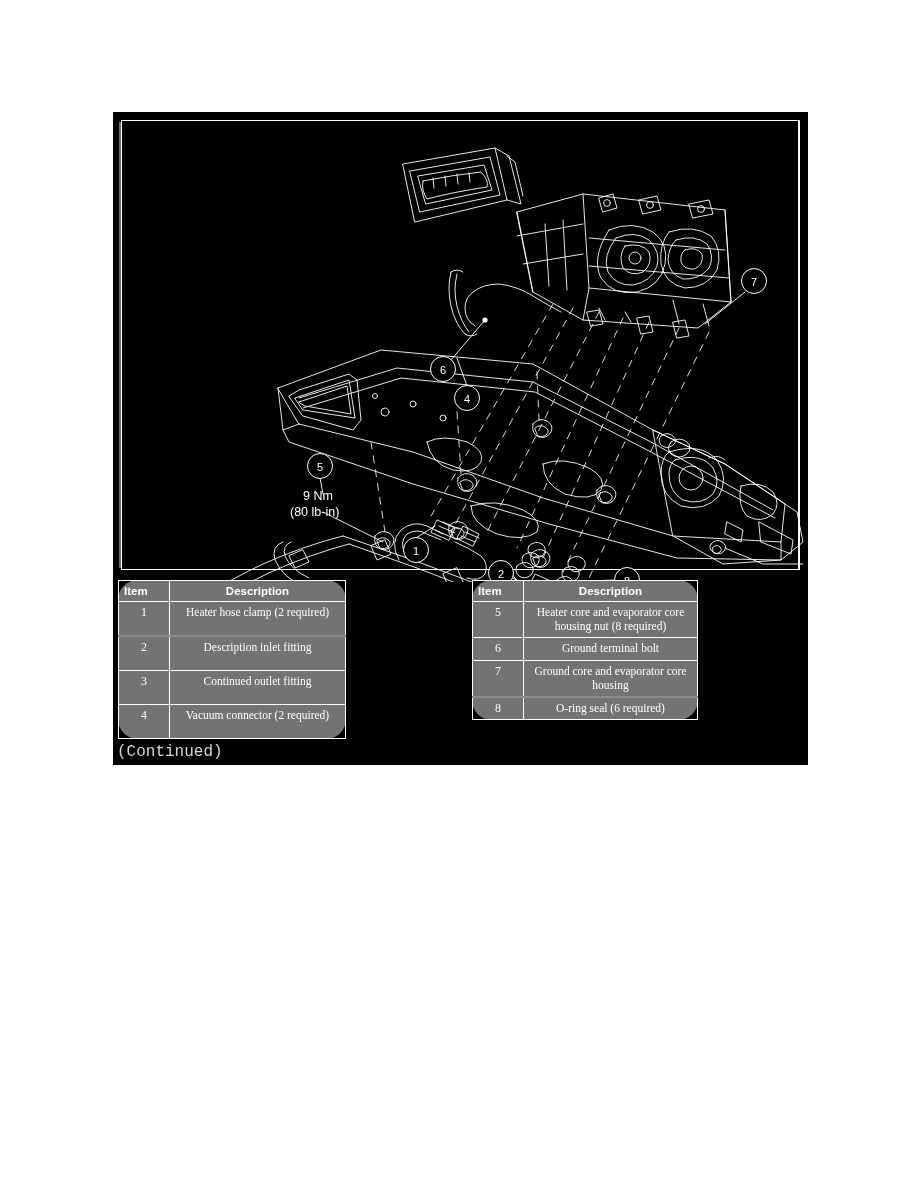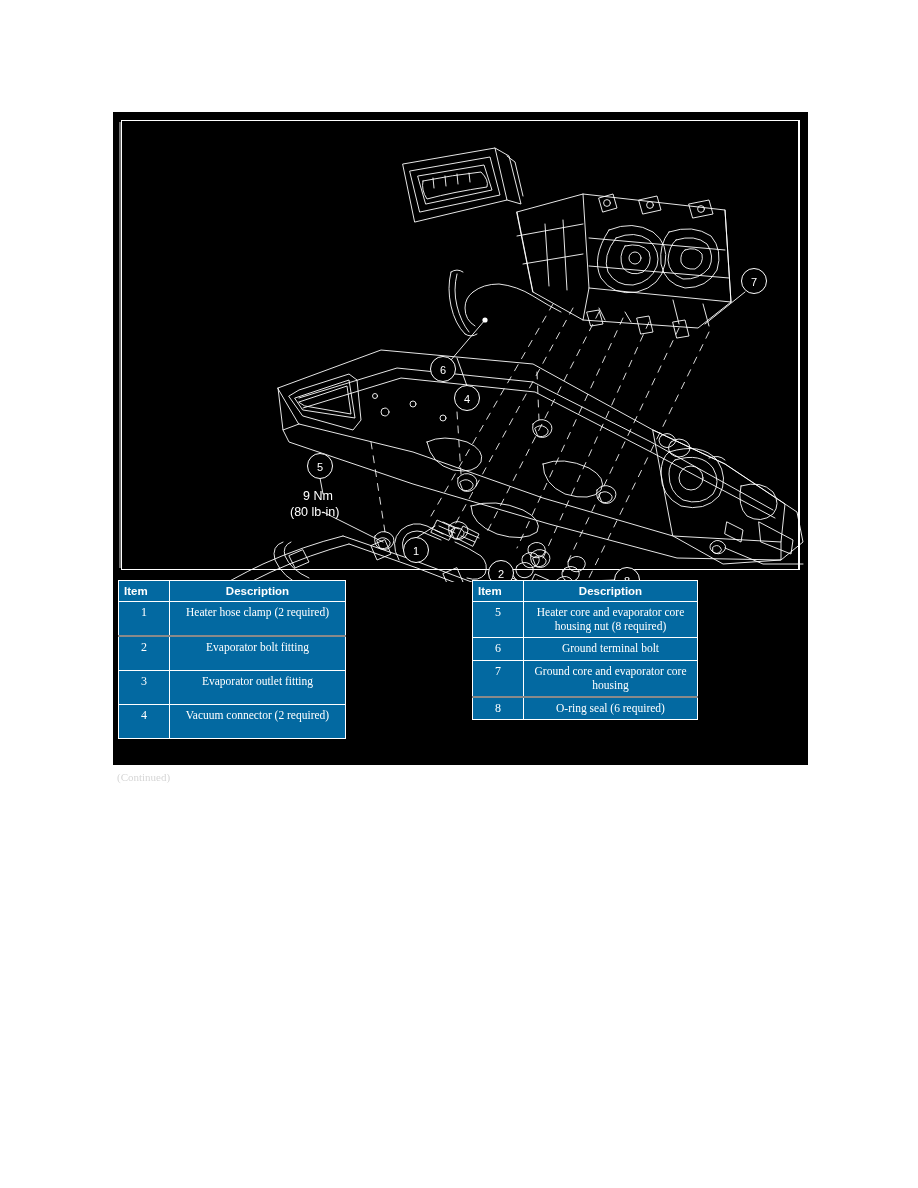--- a/index.html
+++ b/index.html
@@ -24,22 +24,22 @@
   
   #figure-id{
     position:absolute;left:17px;top:537px;
     color:#d8d8d8;font-family:"Liberation Sans",sans-serif;
     font-size:9px;letter-spacing:.6px;font-weight:700;
   }
 
   
   .parts-table{
     position:absolute;border-collapse:collapse;
-    color:#ffffff;background:#0369a1;
-    font-family:"Liberation Serif",serif;font-size:11.5px;
+    color:#ffffff;background:#737373;
+    font-family:"Liberation Serif",serif;font-size:11.5px;border-radius:20px;
   }
   #table-left{left:5px;top:468px;width:228px;}
   #table-right{left:359px;top:468px;width:226px;}
 
   .parts-table th,.parts-table td{
     border:1px solid #ffffff;
     padding:3px 5px 4px 5px;
     vertical-align:top;
     line-height:1.22;
   }
@@ -52,22 +52,22 @@
   .parts-table th.col-item,.parts-table td.col-item{
     width:40px;text-align:center;
   }
   .parts-table thead th.col-item{text-align:left;padding-left:5px;}
   .parts-table td.col-item{font-size:12px;}
   .parts-table td.col-desc{text-align:center;}
   .row-tall td{height:26px;}
   .sep-gray td{border-top-color:#8a8a8a;border-top-width:2px;}
 
   #continued-note{
-    position:absolute;left:4px;top:659px;
-    color:#d6d6d6;font-family:Liberation Serif, serif;font-size:11px;
+    position:absolute;left:4px;top:631px;
+    color:#d6d6d6;font-family:Liberation Mono, monospace;font-size:16px;
   }
 
   
   .callout-num{
     font-family:"Liberation Sans",sans-serif;font-size:11px;fill:#ffffff;
     text-anchor:middle;dominant-baseline:central;
   }
   .torque-text{
     font-family:"Liberation Sans",sans-serif;font-size:12.5px;fill:#ffffff;
   }
@@ -309,25 +309,25 @@
         <th class="col-desc">Description</th>
       </tr>
     </thead>
     <tbody>
       <tr class="row-tall">
         <td class="col-item">1</td>
         <td class="col-desc">Heater hose clamp (2 required)</td>
       </tr>
       <tr class="row-tall sep-gray">
         <td class="col-item">2</td>
-        <td class="col-desc">Evaporator bolt fitting</td>
+        <td class="col-desc">Description inlet fitting</td>
       </tr>
       <tr class="row-tall">
         <td class="col-item">3</td>
-        <td class="col-desc">Evaporator outlet fitting</td>
+        <td class="col-desc">Continued outlet fitting</td>
       </tr>
       <tr class="row-tall">
         <td class="col-item">4</td>
         <td class="col-desc">Vacuum connector (2 required)</td>
       </tr>
     </tbody>
   </table>
 
   <div id="continued-note">(Continued)</div>
 

